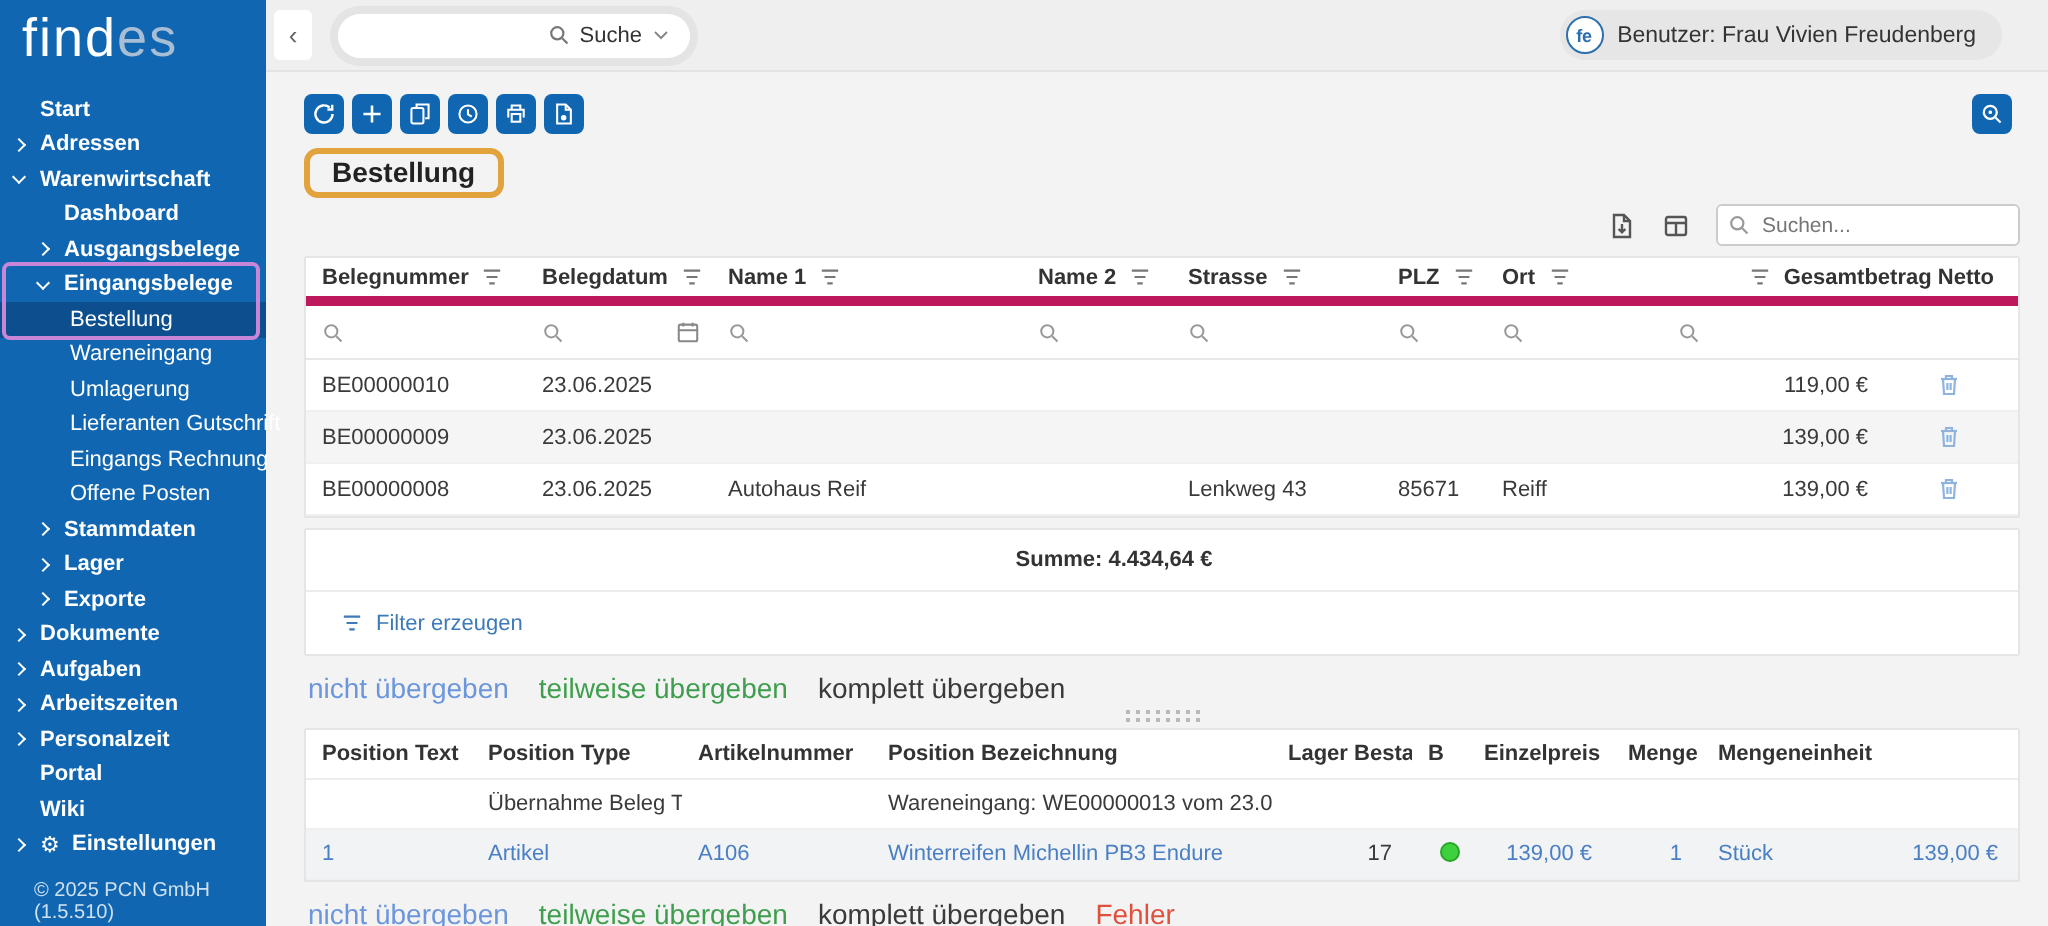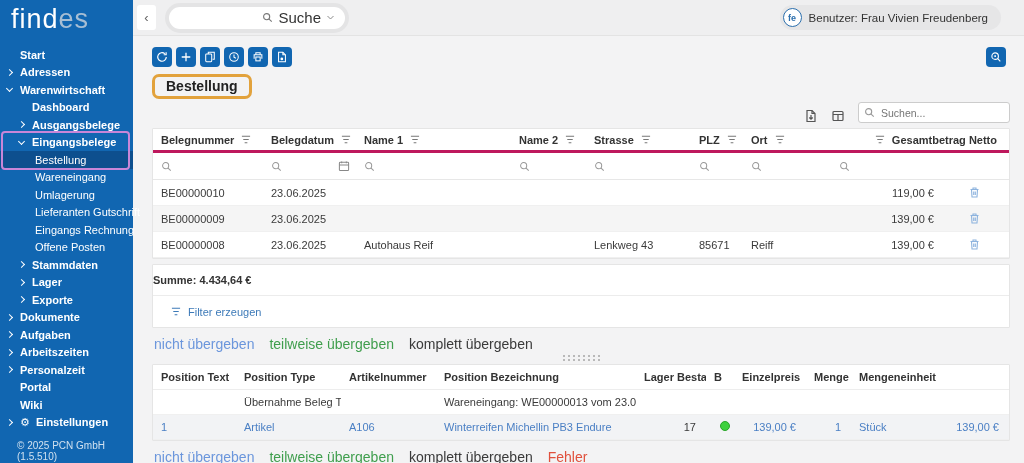--- a/index.html
+++ b/index.html
@@ -44,21 +44,21 @@
   }
   .collapse-btn {
     width: 19px; height: 25px; background: #fff; border: none; border-radius: 3px;
     margin-left: 4px; color: #666; font-size: 13px; cursor: pointer; line-height: 23px;
   }
   .search-pill {
     margin-left: 13px; width: 176px; height: 22px; background: #fff; border-radius: 12px;
     box-shadow: 0 0 0 4px #e4e4e5; display: flex; align-items: center; justify-content: flex-end;
     gap: 5px; padding-right: 10px; cursor: pointer;
   }
-  .search-pill .lbl { font-size: 15px; color: #333; }
+  .search-pill .lbl { font-size: 11px; color: #333; }
   .spacer { flex: 1; }
   .user-pill {
     background: #e6e6e7; border-radius: 13px; height: 25px; display: flex; align-items: center;
     gap: 7px; padding: 0 13px 0 3px; margin-right: 23px; cursor: pointer;
   }
   .avatar {
     width: 19px; height: 19px; border-radius: 50%; background: #fff; border: 1.5px solid #2c6fad;
     color: #2c6fad; font-size: 9px; font-weight: bold; display: flex; align-items: center; justify-content: center;
   }
   .user-pill .lbl { font-size: 11.5px; color: #333; }
@@ -70,54 +70,54 @@
     width: 20px; height: 20px; background: #1166b1; border: none; border-radius: 4px;
     color: #fff; display: flex; align-items: center; justify-content: center; cursor: pointer; padding: 0;
   }
   .icon-btn svg { width: 12px; height: 12px; }
 
   .title-box {
     display: inline-block; margin-top: 7px; border: 3px solid #e2a23c; border-radius: 7px;
     padding: 1px 11px 2px; font-size: 14px; font-weight: bold; color: #222;
   }
 
-  .grid-tools { display: flex; justify-content: flex-end; align-items: flex-end; gap: 13px; margin: 3px 0 5px; }
+  .grid-tools { display: flex; justify-content: flex-end; align-items: center; gap: 13px; margin: 3px 0 5px; }
   .tool-icon { color: #555; background: none; border: none; cursor: pointer; display: flex; padding: 0; }
   .tool-icon svg { width: 14px; height: 14px; }
   .tbl-search { position: relative; }
   .tbl-search input {
     width: 152px; height: 21px; border: 1px solid #ccc; border-radius: 3px;
     font-size: 10.5px; padding: 0 6px 0 22px; color: #444; font-family: "Liberation Sans", sans-serif;
   }
   .tbl-search svg { position: absolute; left: 6px; top: 5px; width: 11px; height: 11px; color: #999; }
 
   .card { background: #fff; border: 1px solid #e5e5e5; border-radius: 1px; }
 
   
   .g1-row { display: grid; grid-template-columns: 110px 93px 155px 75px 105px 52px 88px 115px 1fr; align-items: center; }
   .g1-row .cell { padding-left: 8px; font-size: 11px; white-space: nowrap; overflow: hidden; }
-  .hrow { height: 24px; border-bottom: 3px solid #be185d; }
+  .hrow { height: 24px; border-bottom: 5px solid #be185d; }
   .hrow .cell { font-weight: bold; color: #333; display: flex; align-items: center; gap: 7px; }
   .hrow .cell.right { justify-content: flex-end; padding-right: 12px; }
   .f-ico { color: #777; display: inline-flex; cursor: pointer; }
   .f-ico svg { width: 10px; height: 9px; }
   .frow { height: 27px; border-bottom: 1px solid #e7e7e7; }
   .frow .cell { display: flex; align-items: center; color: #999; }
   .frow .cell .mag { display: inline-flex; cursor: text; }
   .frow .cell .mag svg { width: 11px; height: 11px; }
   .frow .cal { margin-left: auto; margin-right: 6px; color: #888; display: inline-flex; cursor: pointer; }
   .frow .cal svg { width: 12px; height: 12px; }
   .drow { height: 26px; border-bottom: 1px solid #f0f0f0; cursor: pointer; }
   .drow.alt { background: #f5f5f5; }
   .drow .amt { text-align: right; padding-right: 12px; }
   .trash-btn { background: none; border: none; color: #8db3de; cursor: pointer; display: flex; padding: 0 0 0 14px; }
   .trash-btn svg { width: 13px; height: 13px; }
 
   .sum-card { margin-top: 5px; }
-  .sum-row { height: 31px; display: flex; align-items: center; justify-content: flex-start; padding-right: 48px;
+  .sum-row { height: 31px; display: flex; align-items: center; justify-content: center; padding-right: 48px;
              font-size: 11px; font-weight: bold; color: #333; border-bottom: 1px solid #ececec; }
   .filter-row { height: 31px; display: flex; align-items: center; padding-left: 18px; }
   .filter-link { display: flex; align-items: center; gap: 7px; color: #3d7ab8; font-size: 11px; background: none; border: none; cursor: pointer; }
   .filter-link svg { width: 10px; height: 9px; }
 
   .legend { display: flex; gap: 15px; font-size: 14px; margin: 8px 0 0 2px; }
   .c-blue { color: #6b96dc; } .c-green { color: #3f9e4d; } .c-dark { color: #3a3a3a; } .c-red { color: #e0503c; }
 
   .splitter { height: 12px; display: flex; align-items: center; justify-content: center; gap: 3px; cursor: row-resize; }
   .splitter i { width: 2px; height: 2px; background: #b9b9b9; box-shadow: 0 4px 0 #b9b9b9; margin-bottom: 4px; }

